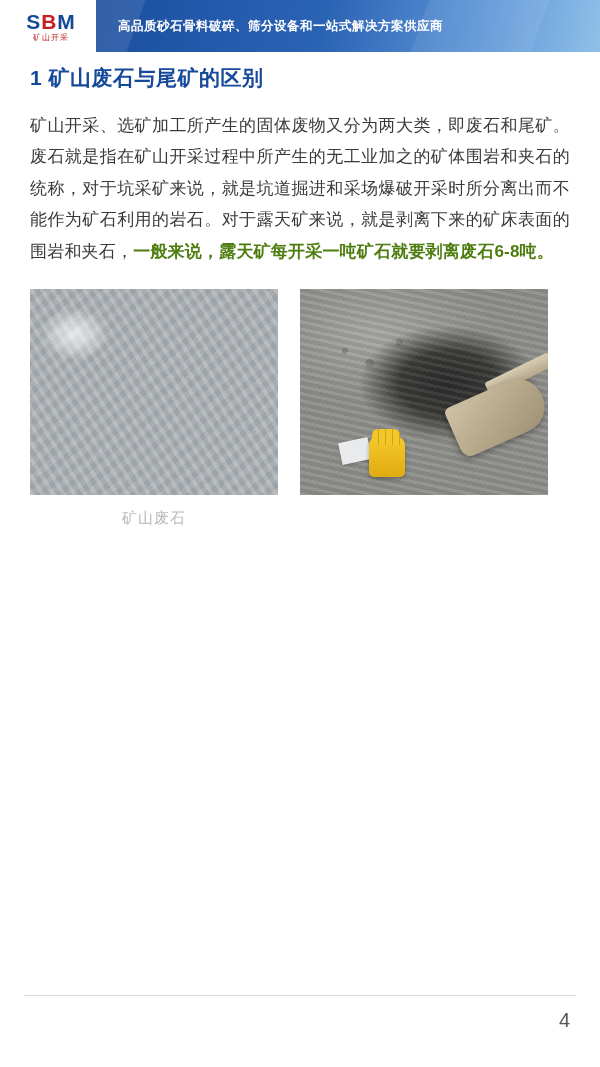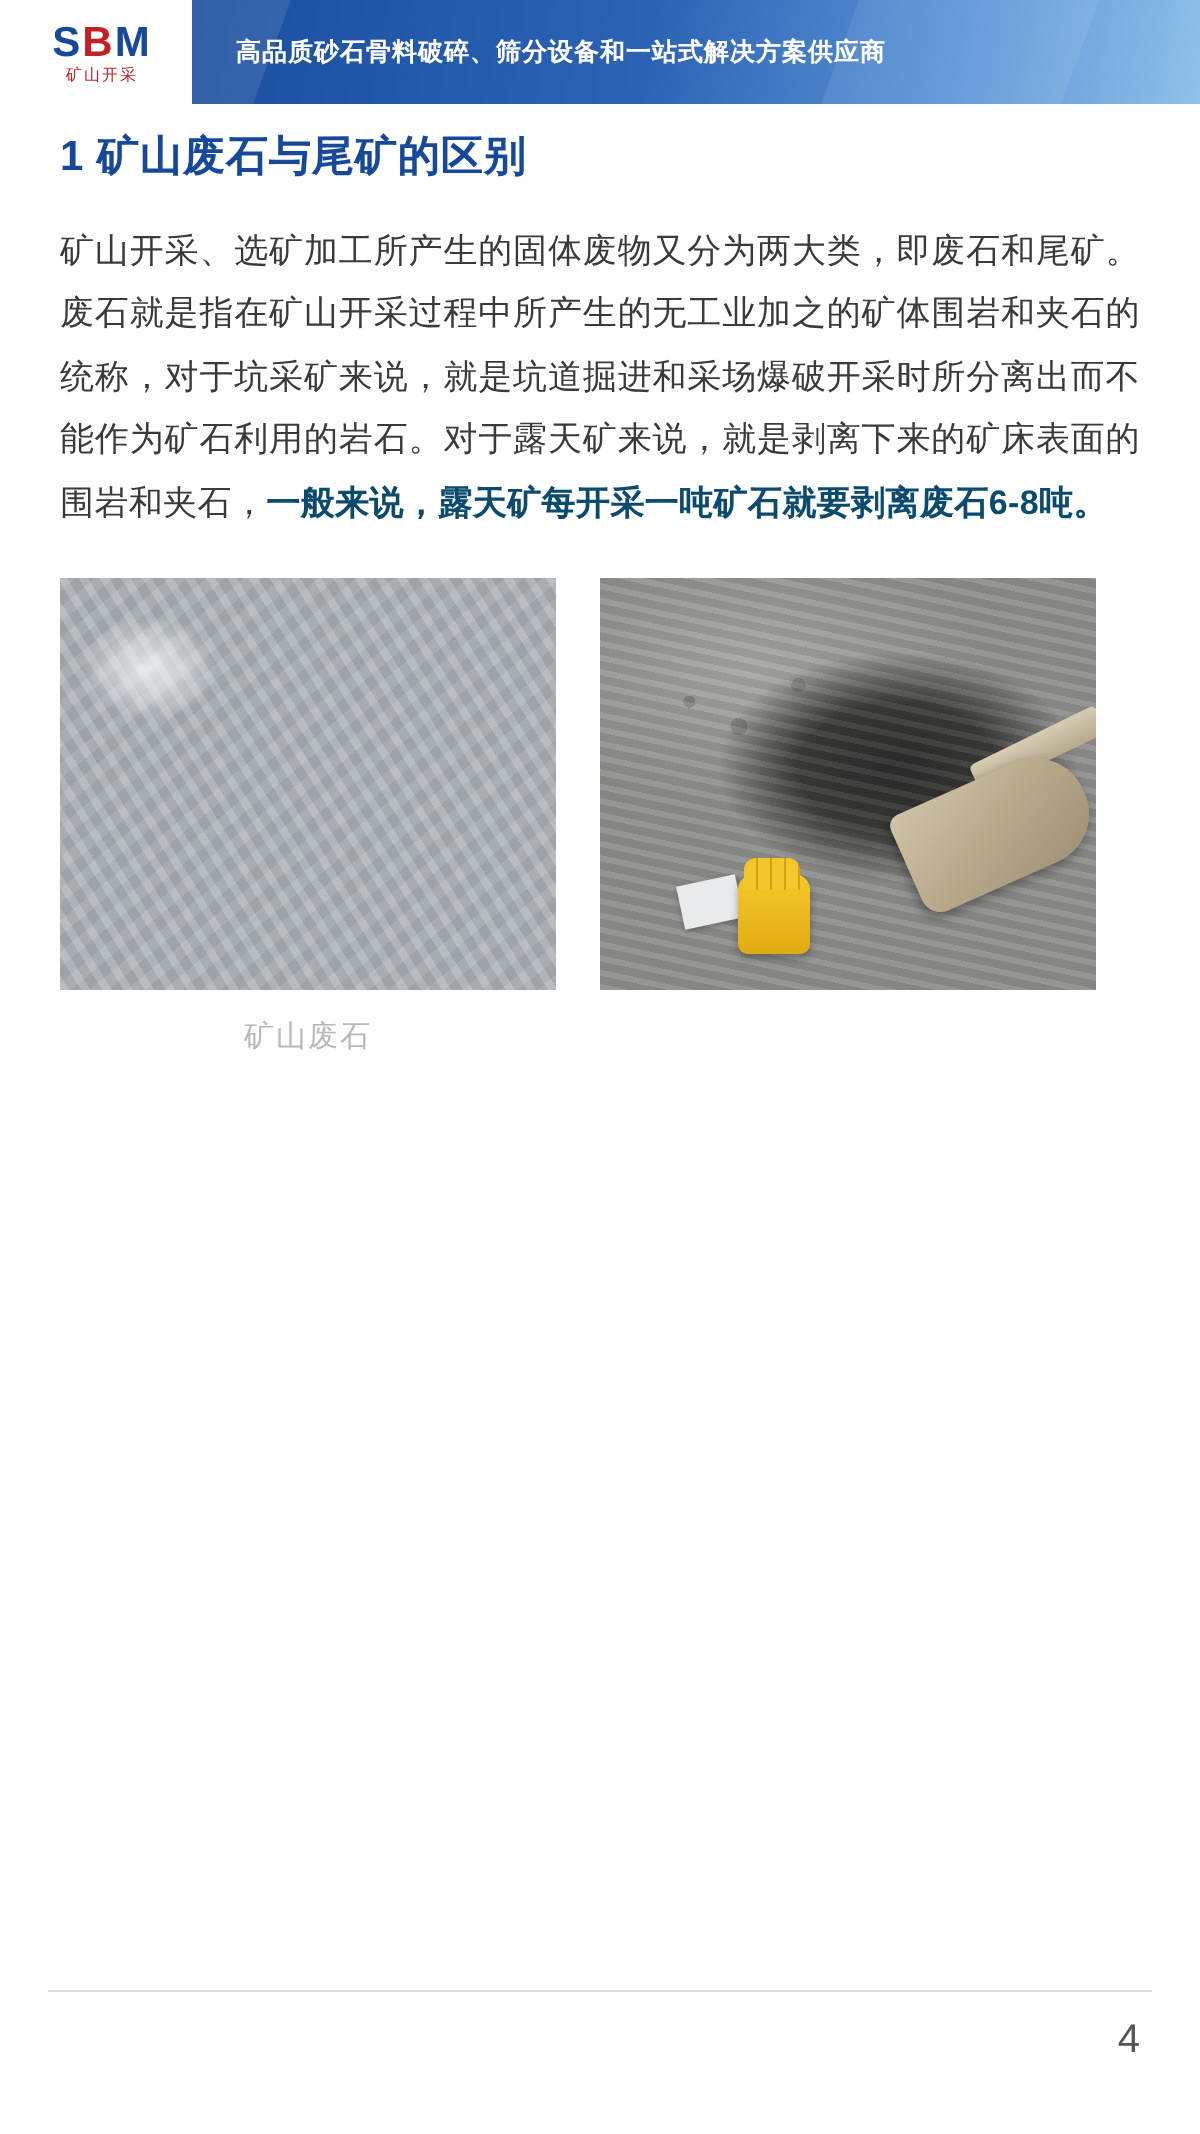--- a/index.html
+++ b/index.html
@@ -111,21 +111,21 @@
     color: #3a3a3a;
     margin: 0 0 22px 0;
     text-align: justify;
     letter-spacing: 0.2px;
   }
   .body-text.second {
     margin-bottom: 26px;
   }
   .emph {
     font-weight: bold;
-    color: #0c4a6e;
+    color: #4d7c0f;
   }
 
   
   .figures {
     display: flex;
     gap: 22px;
     margin-top: 4px;
   }
   .figure {
     width: 248px;

